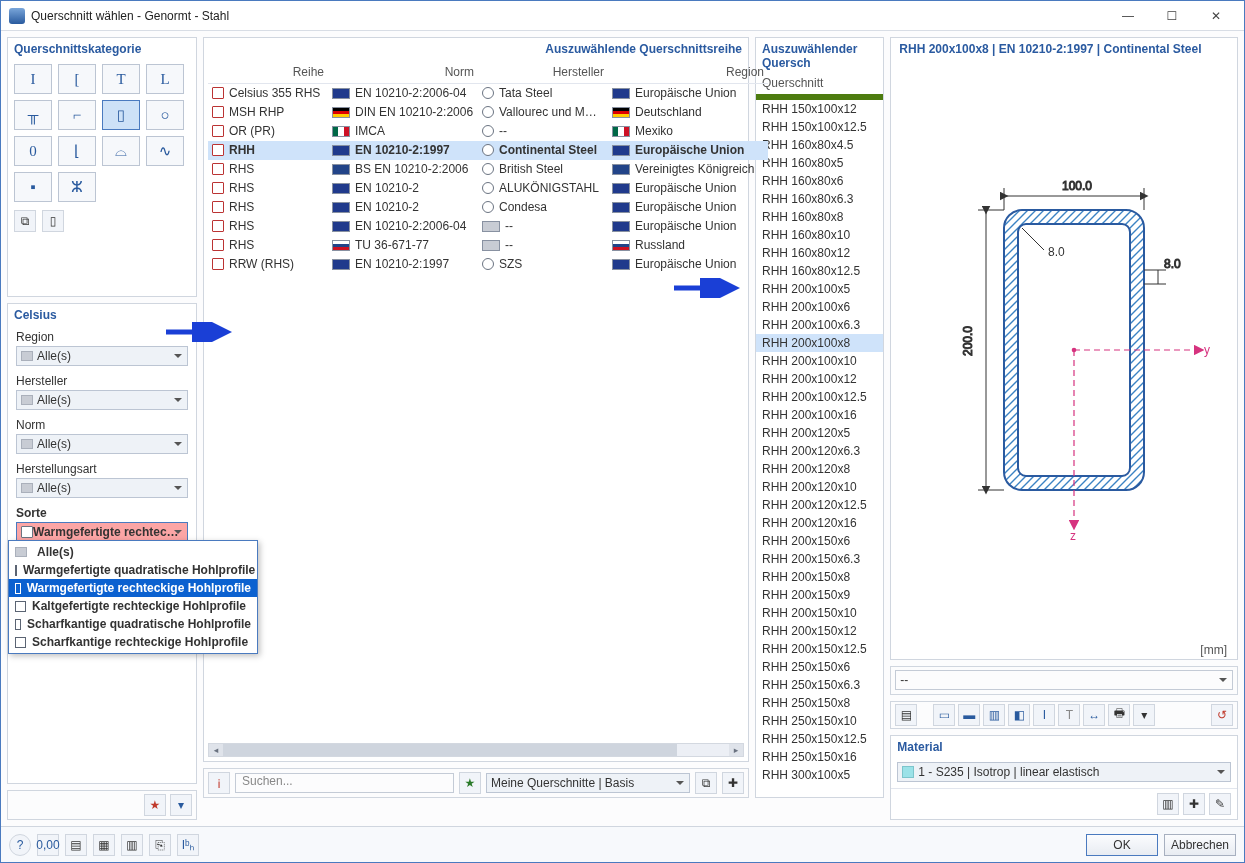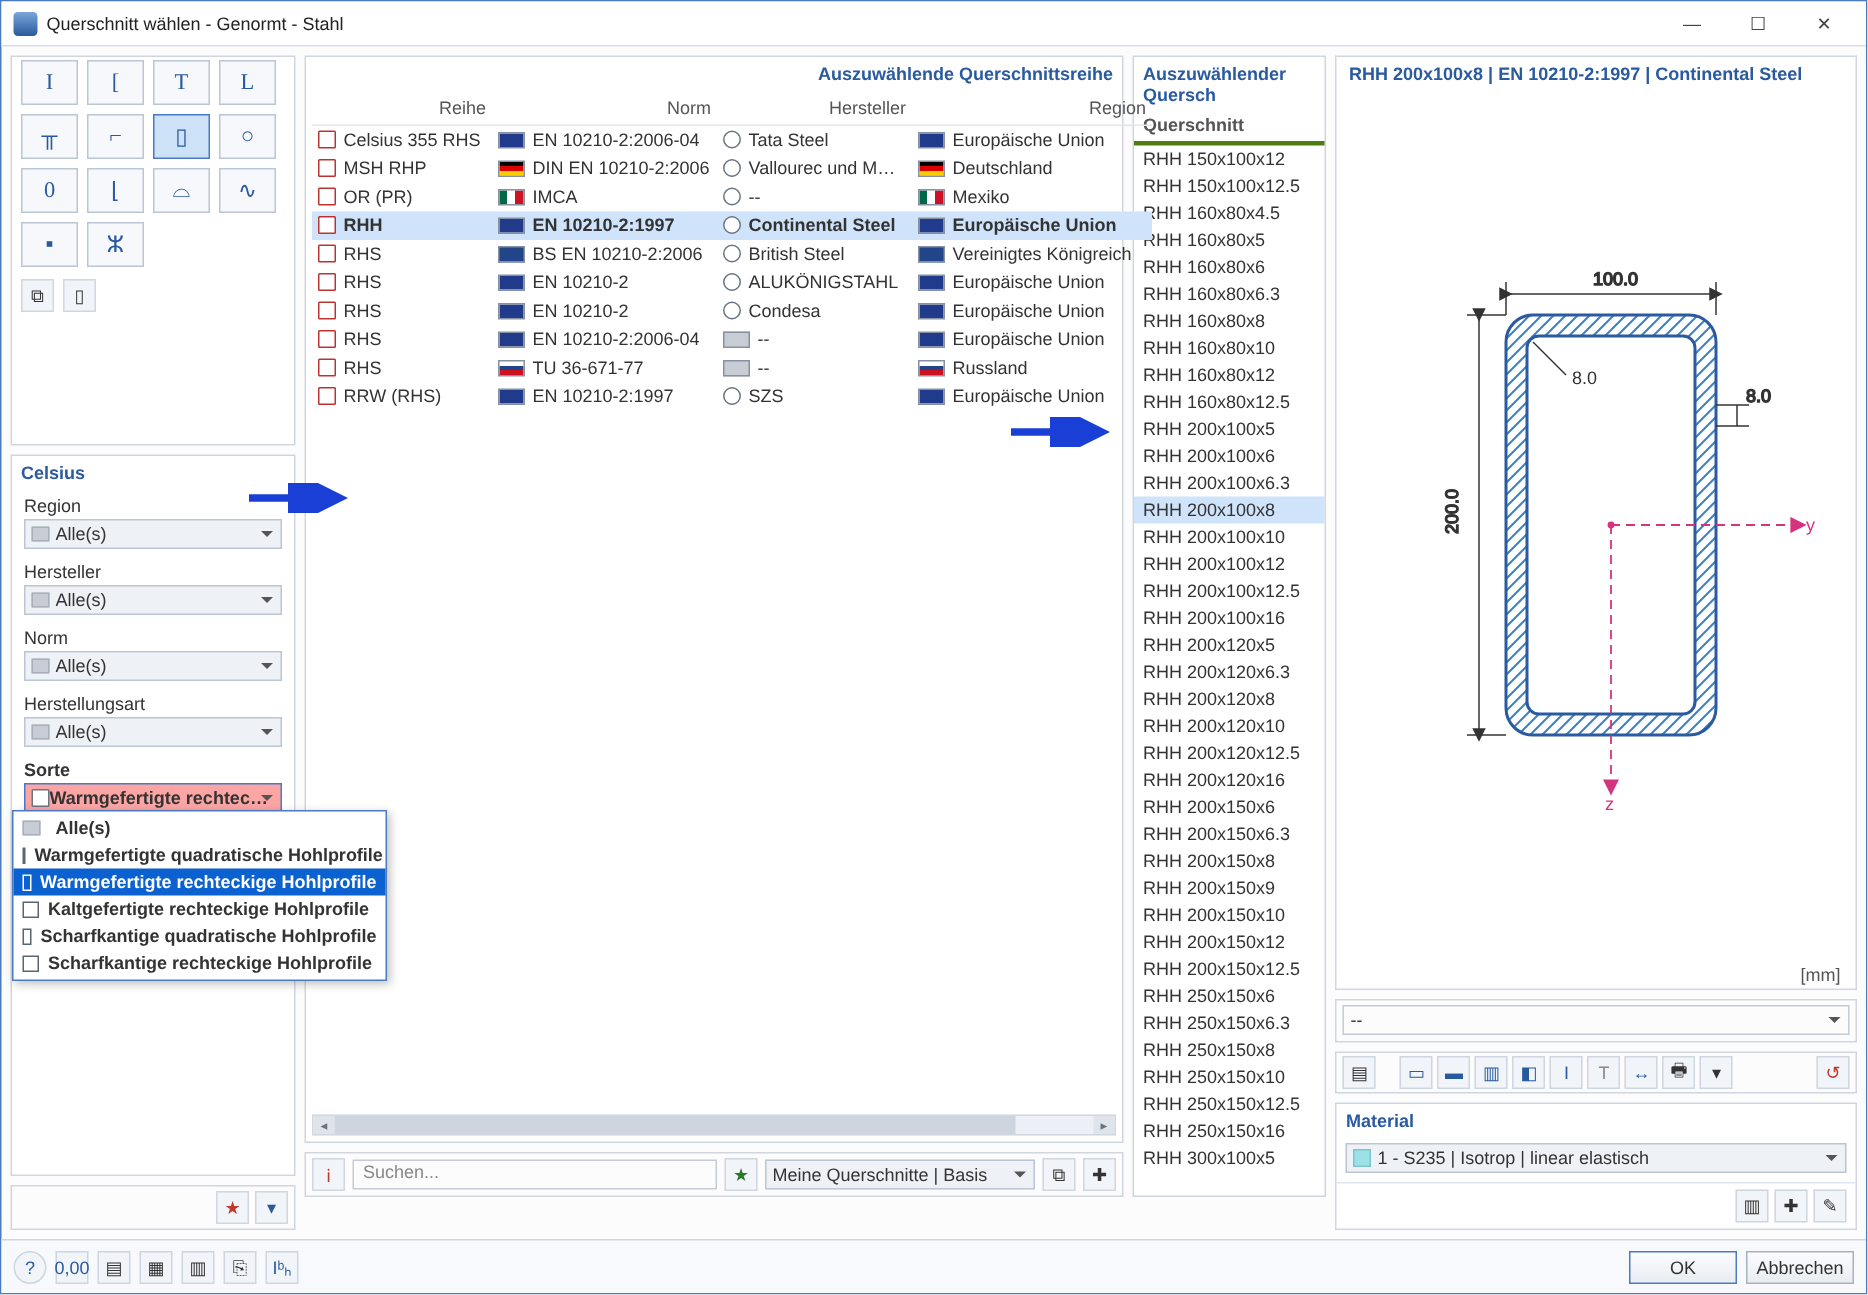--- a/index.html
+++ b/index.html
@@ -175,21 +175,21 @@
     position: absolute; width: 70px; height: 20px; z-index: 40;
   }
   
   .col-qlist { width: 141px; }
   .qlist-panel { height: 761px; }
   .qlist-body { flex: 1; overflow-y: auto; overflow-x: hidden; }
   .qitem {
     padding: 2px 6px; white-space: nowrap; cursor: pointer; font-size: 12px;
   }
   .qitem.sel { background: #cfe3fa; }
-  .qhead { color: #555; padding: 0 6px 4px 6px; border-bottom: 3px solid #4d7c0f; font-weight: bold; }
+  .qhead { color: #555; padding: 0 6px 4px 6px; border-bottom: 6px solid #4d7c0f; }
   
   .col-preview { width: 379px; display: flex; flex-direction: column; gap: 6px; }
   .preview-panel { height: 660px; }
   .preview-title {
     color: #2a5aa0; font-weight: 600; padding: 4px 8px 0 8px; white-space: nowrap;
   }
   .preview-svg-wrap { flex: 1; display: flex; align-items: center; justify-content: center; }
   .unit-lbl { text-align: right; padding: 0 10px 2px 0; color: #555; }
   .toolbar {
     height: 30px; border: 1px solid #d0d6df; display: flex; align-items: center;
@@ -240,20 +240,21 @@
     <div class="wbtn">—</div>
     <div class="wbtn">☐</div>
     <div class="wbtn close">✕</div>
   </div>
 
   <div class="content">
 
     <div class="col-left">
 
       <div class="panel cat-panel">
+        <div class="panel-title">Querschnittskategorie</div>
         <div class="cat-grid" id="cat-grid">
             <div class="cat-btn">I</div>
             <div class="cat-btn">[</div>
             <div class="cat-btn">T</div>
             <div class="cat-btn">L</div>
             <div class="cat-btn">╥</div>
             <div class="cat-btn">⌐</div>
             <div class="cat-btn selected">▯</div>
             <div class="cat-btn">○</div>
             <div class="cat-btn">0</div>
@@ -543,21 +544,21 @@
           <span class="arrow r">▸</span>
         </div>
       </div>
 
       <div class="centerfoot">
         <span class="iconbtn" style="color:#c0392b;">ℹ</span>
         <div class="search">
           <span>Suchen...</span>
         </div>
         <span class="iconbtn" style="color:#2a7a2a;">★</span>
-        <div class="select" style="width:180px;">
+        <div class="select" style="width:204px;">
           <span class="selval">Meine Querschnitte | Basis</span>
         </div>
         <span class="iconbtn">⧉</span>
         <span class="iconbtn">✚</span>
       </div>
     </div>
 
     <div class="col-qlist">
       <div class="panel qlist-panel">
         <div class="panel-title">Auszuwählender Quersch</div>

